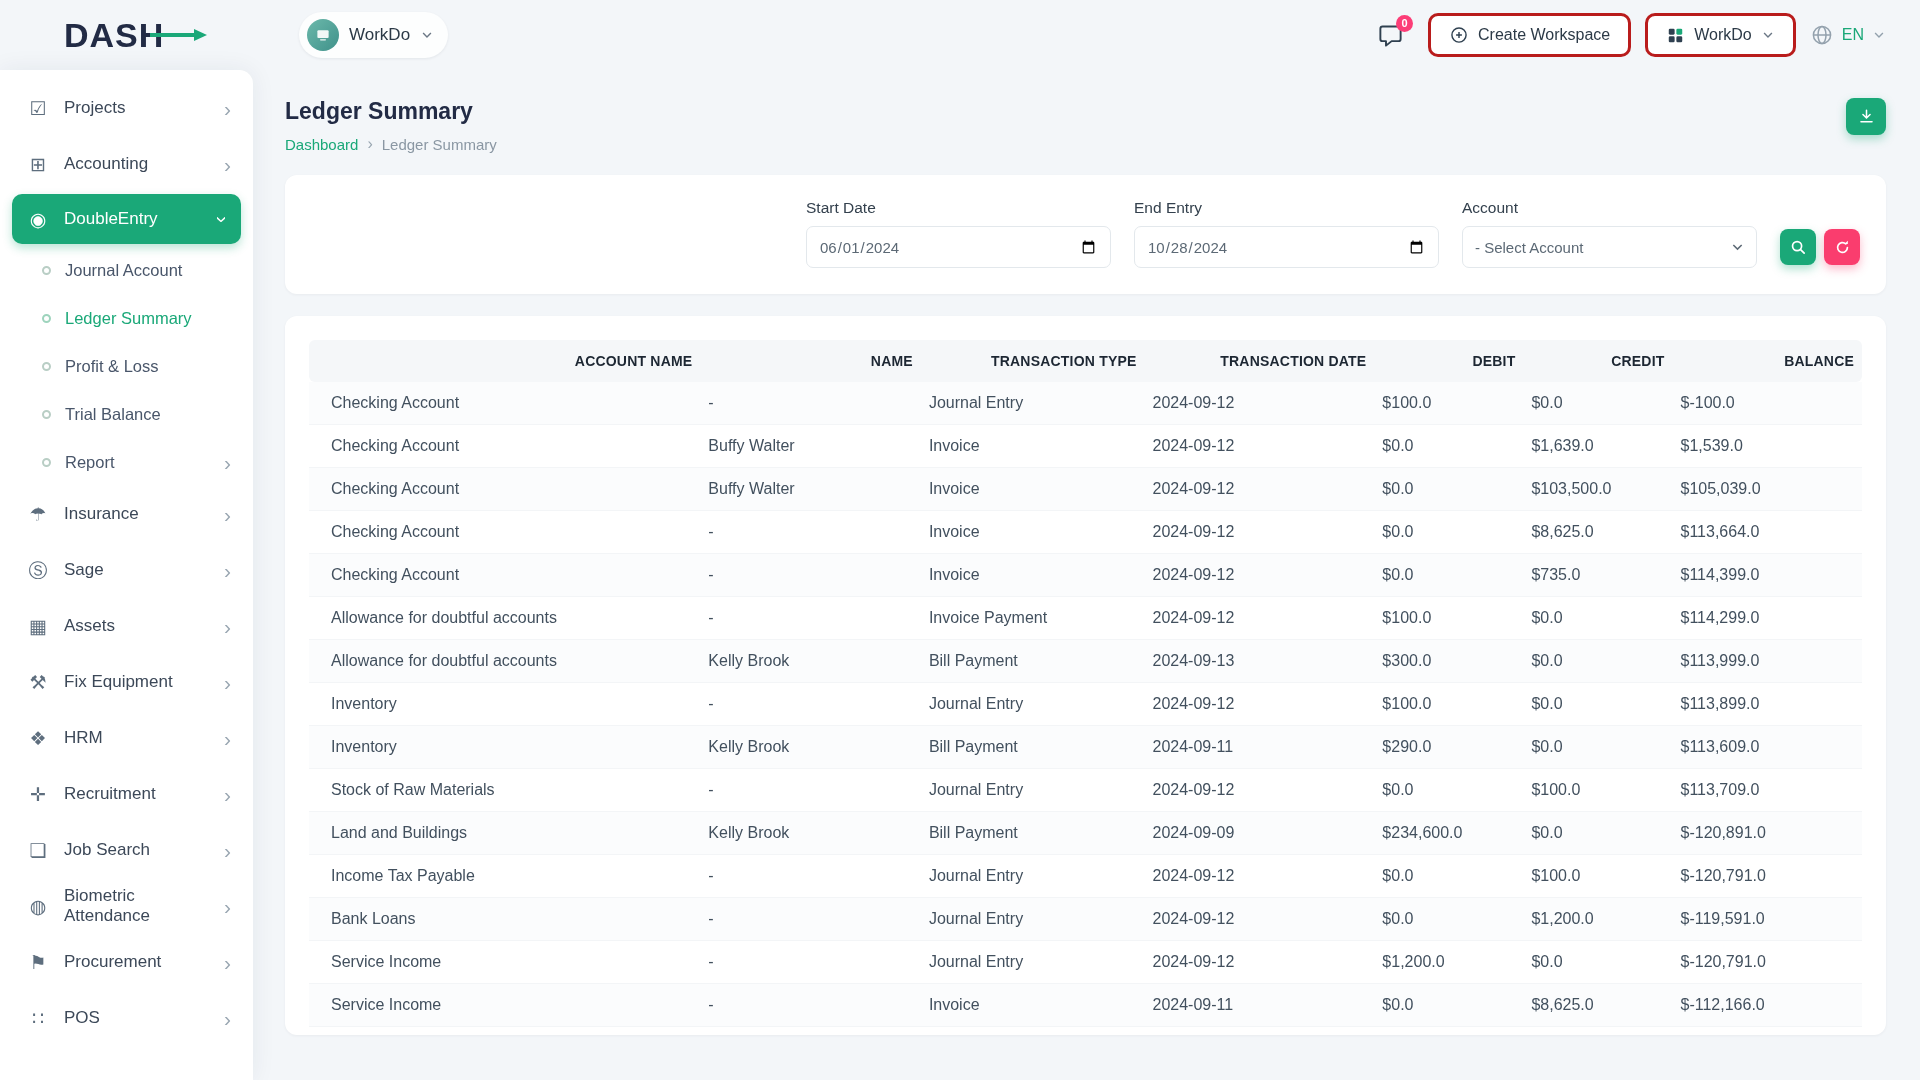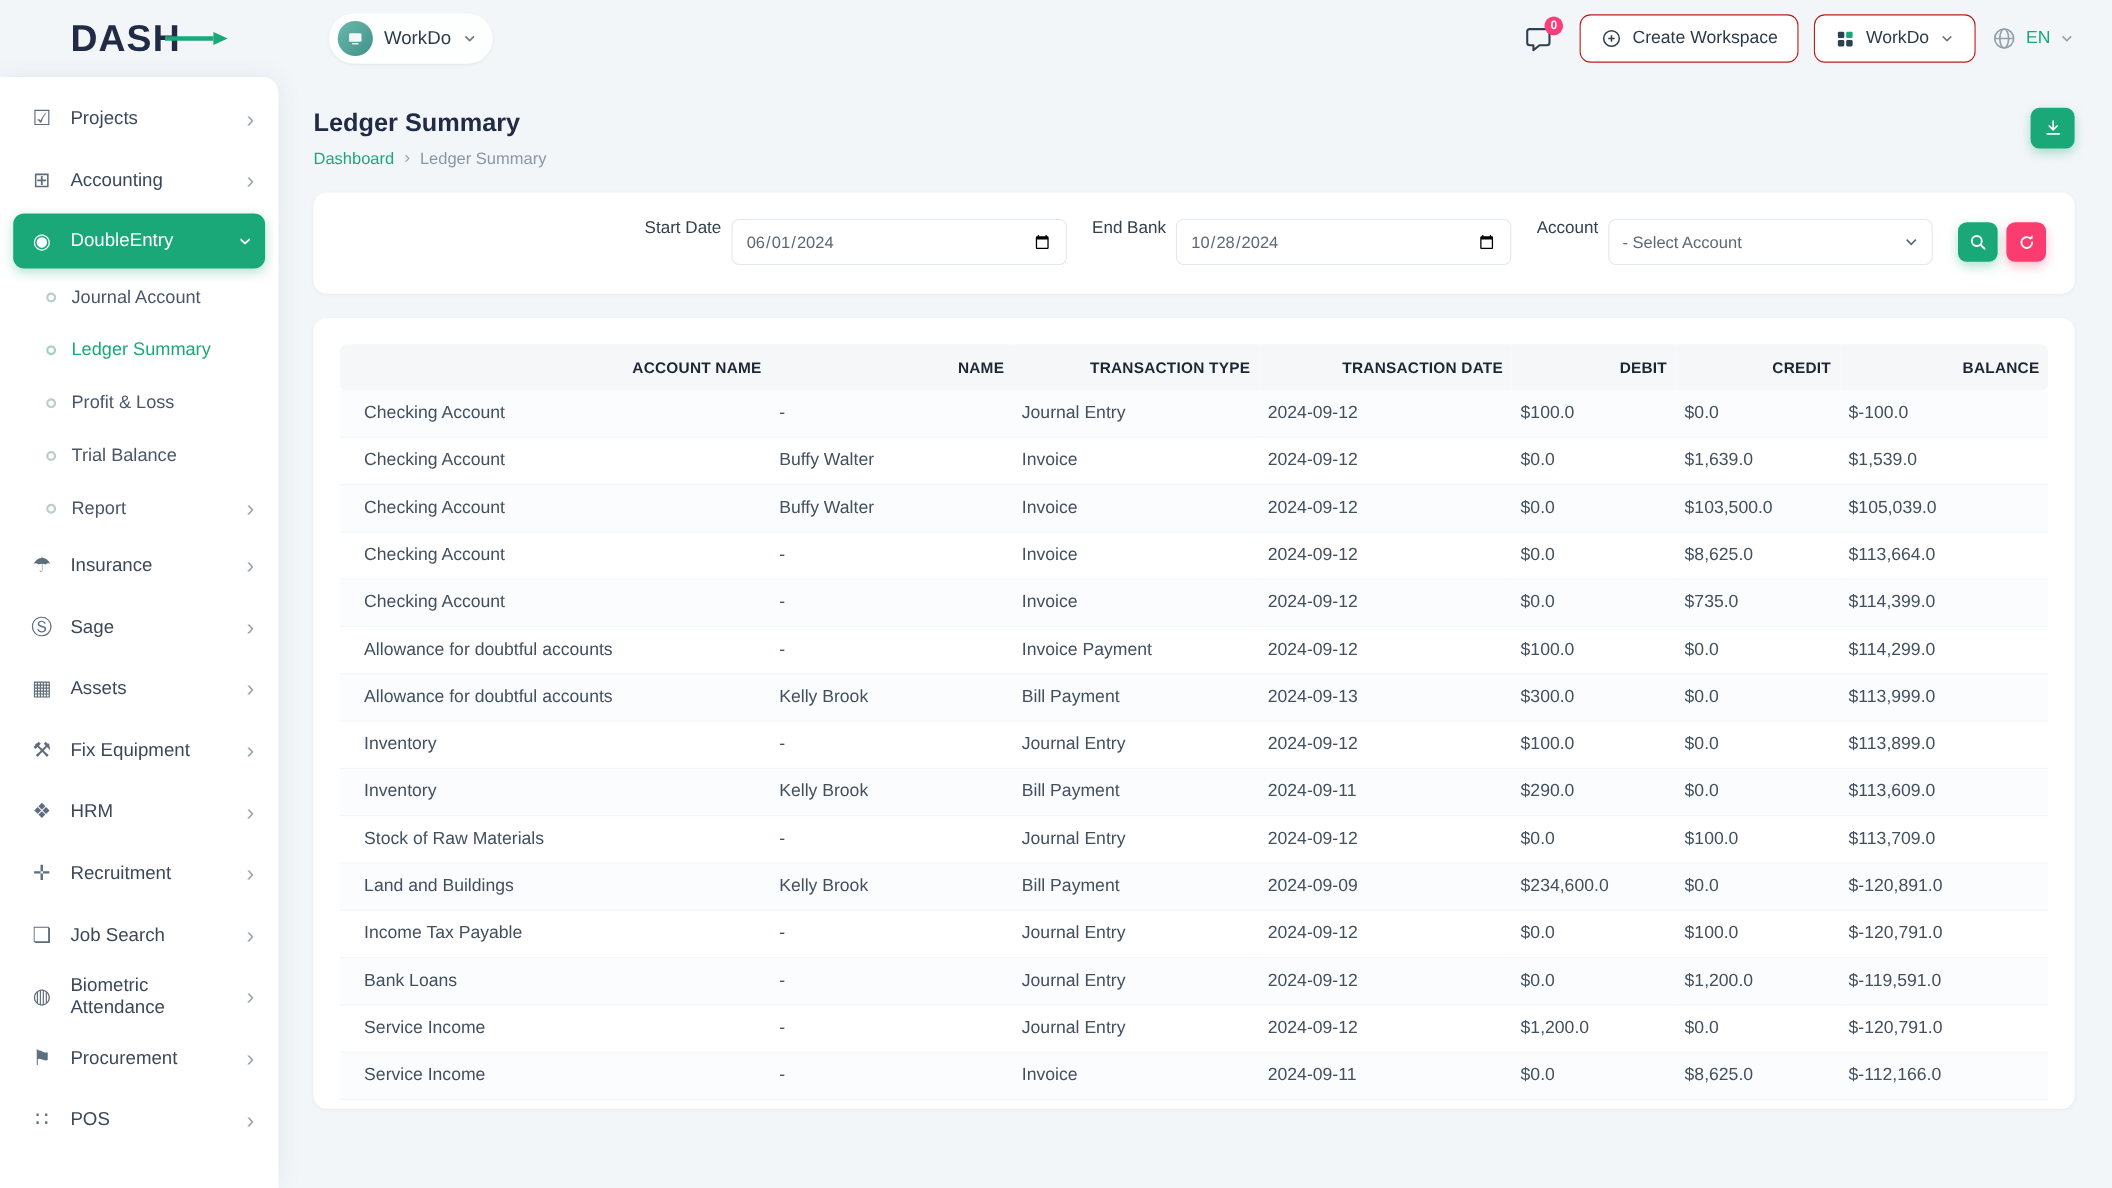--- a/index.html
+++ b/index.html
@@ -18,21 +18,21 @@
   .logo-text{font-size:34px;font-weight:800;letter-spacing:1px;color:var(--dark)}
   .logo-arrow{position:absolute;left:86px;top:50%;transform:translateY(-50%)}
   .ws-pill{display:flex;align-items:center;gap:10px;height:46px;padding:0 14px 0 8px;border:0;border-radius:26px;
     background:#fdfefe;box-shadow:0 1px 3px rgba(20,30,40,.07);font-size:17px;color:#2c3a47;cursor:pointer;font-family:inherit}
   .ws-avatar{width:32px;height:32px;border-radius:50%;background:linear-gradient(135deg,#6cb9ab,#3f918a);
     display:flex;align-items:center;justify-content:center}
   .spacer{flex:1}
   .chat-btn{position:relative;background:none;border:0;margin-right:10px;cursor:pointer;display:flex}
   .badge{position:absolute;top:-7px;right:-9px;min-width:17px;height:17px;border-radius:9px;background:#fc3d77;color:#fff;
     font-size:11px;font-weight:700;display:flex;align-items:center;justify-content:center;padding:0 4px}
-  .hbtn{display:flex;align-items:center;gap:9px;height:44px;padding:0 18px;background:#fff;border:1px solid #b91c1c;
+  .hbtn{display:flex;align-items:center;gap:9px;height:44px;padding:0 18px;background:#fff;border:3px solid #b91c1c;
     border-radius:10px;font-size:16px;color:#2c3a47;cursor:pointer;font-family:inherit}
   .lang{display:flex;align-items:center;gap:8px;background:none;border:0;font-size:16px;cursor:pointer;font-family:inherit}
   .lang .code{color:var(--accent);font-weight:400}
 
   
   aside{position:fixed;top:70px;left:0;bottom:0;width:253px;background:#fff;overflow:hidden;
     box-shadow:0 0 24px rgba(25,42,70,.07);border-top-right-radius:14px}
   nav{padding:10px 0 0}
   .nav-item{display:flex;align-items:center;gap:14px;height:56px;padding:0 22px 0 26px;cursor:pointer}
   .nav-item .nico{width:24px;font-size:19px;color:#5e6e7e;text-align:center;flex:0 0 auto;line-height:1}
@@ -54,21 +54,21 @@
   h1{font-size:23px;font-weight:700;color:var(--dark)}
   .crumbs{margin-top:10px;font-size:15px;display:flex;align-items:flex-end;gap:9px}
   .crumbs a{color:var(--accent);text-decoration:none;cursor:pointer}
   .crumbs .sep{color:#9aa7b2;font-size:16px}
   .crumbs .cur{color:#8a97a3}
   .dl{width:40px;height:37px;border:0;border-radius:8px;background:var(--accent);display:flex;align-items:center;
     justify-content:center;cursor:pointer;box-shadow:0 4px 10px rgba(26,168,120,.35)}
   .card{background:#fff;border-radius:12px;box-shadow:0 1px 3px rgba(30,45,60,.05)}
 
   .filter-card{margin-top:22px;padding:24px 26px 26px;display:flex;justify-content:flex-end;align-items:flex-end;gap:23px}
-  .fgroup{display:flex;gap:9px}
+  .fgroup{display:flex;flex-direction:column;gap:9px}
   .fgroup label{font-size:15.5px;font-weight:500;color:#33404d}
   .fgroup input[type=date]{width:305px;height:42px;border:1px solid #e3e8ec;border-radius:7px;padding:0 12px;
     font-size:15px;color:#5c6975;font-family:inherit;background:#fff}
   .selwrap{position:relative;width:295px}
   .selwrap select{appearance:none;-webkit-appearance:none;width:100%;height:42px;border:1px solid #e3e8ec;border-radius:7px;
     padding:0 34px 0 12px;font-size:15px;color:#5c6975;background:#fff;font-family:inherit;cursor:pointer}
   .selwrap .selchev{position:absolute;right:12px;top:50%;transform:translateY(-50%);pointer-events:none;display:flex}
   .fbtns{display:flex;gap:8px;padding-bottom:3px}
   .sq{width:36px;height:36px;border:0;border-radius:8px;display:flex;align-items:center;justify-content:center;cursor:pointer}
   .sq.green{background:var(--accent);box-shadow:0 4px 10px rgba(26,168,120,.35)}
@@ -259,21 +259,21 @@
       </svg>
     </button>
   </div>
 
   <section class="card filter-card">
     <div class="fgroup">
       <label>Start Date</label>
       <input type="date" value="2024-06-01" style="">
     </div>
     <div class="fgroup">
-      <label>End Bank</label>
+      <label>End Entry</label>
       <input type="date" value="2024-10-28" style="">
     </div>
     <div class="fgroup">
       <label>Account</label>
       <div class="selwrap">
         <select>
           <option>- Select Account</option>
         </select>
         <span class="selchev">
           <svg width="15" height="15" viewBox="0 0 18 18">

